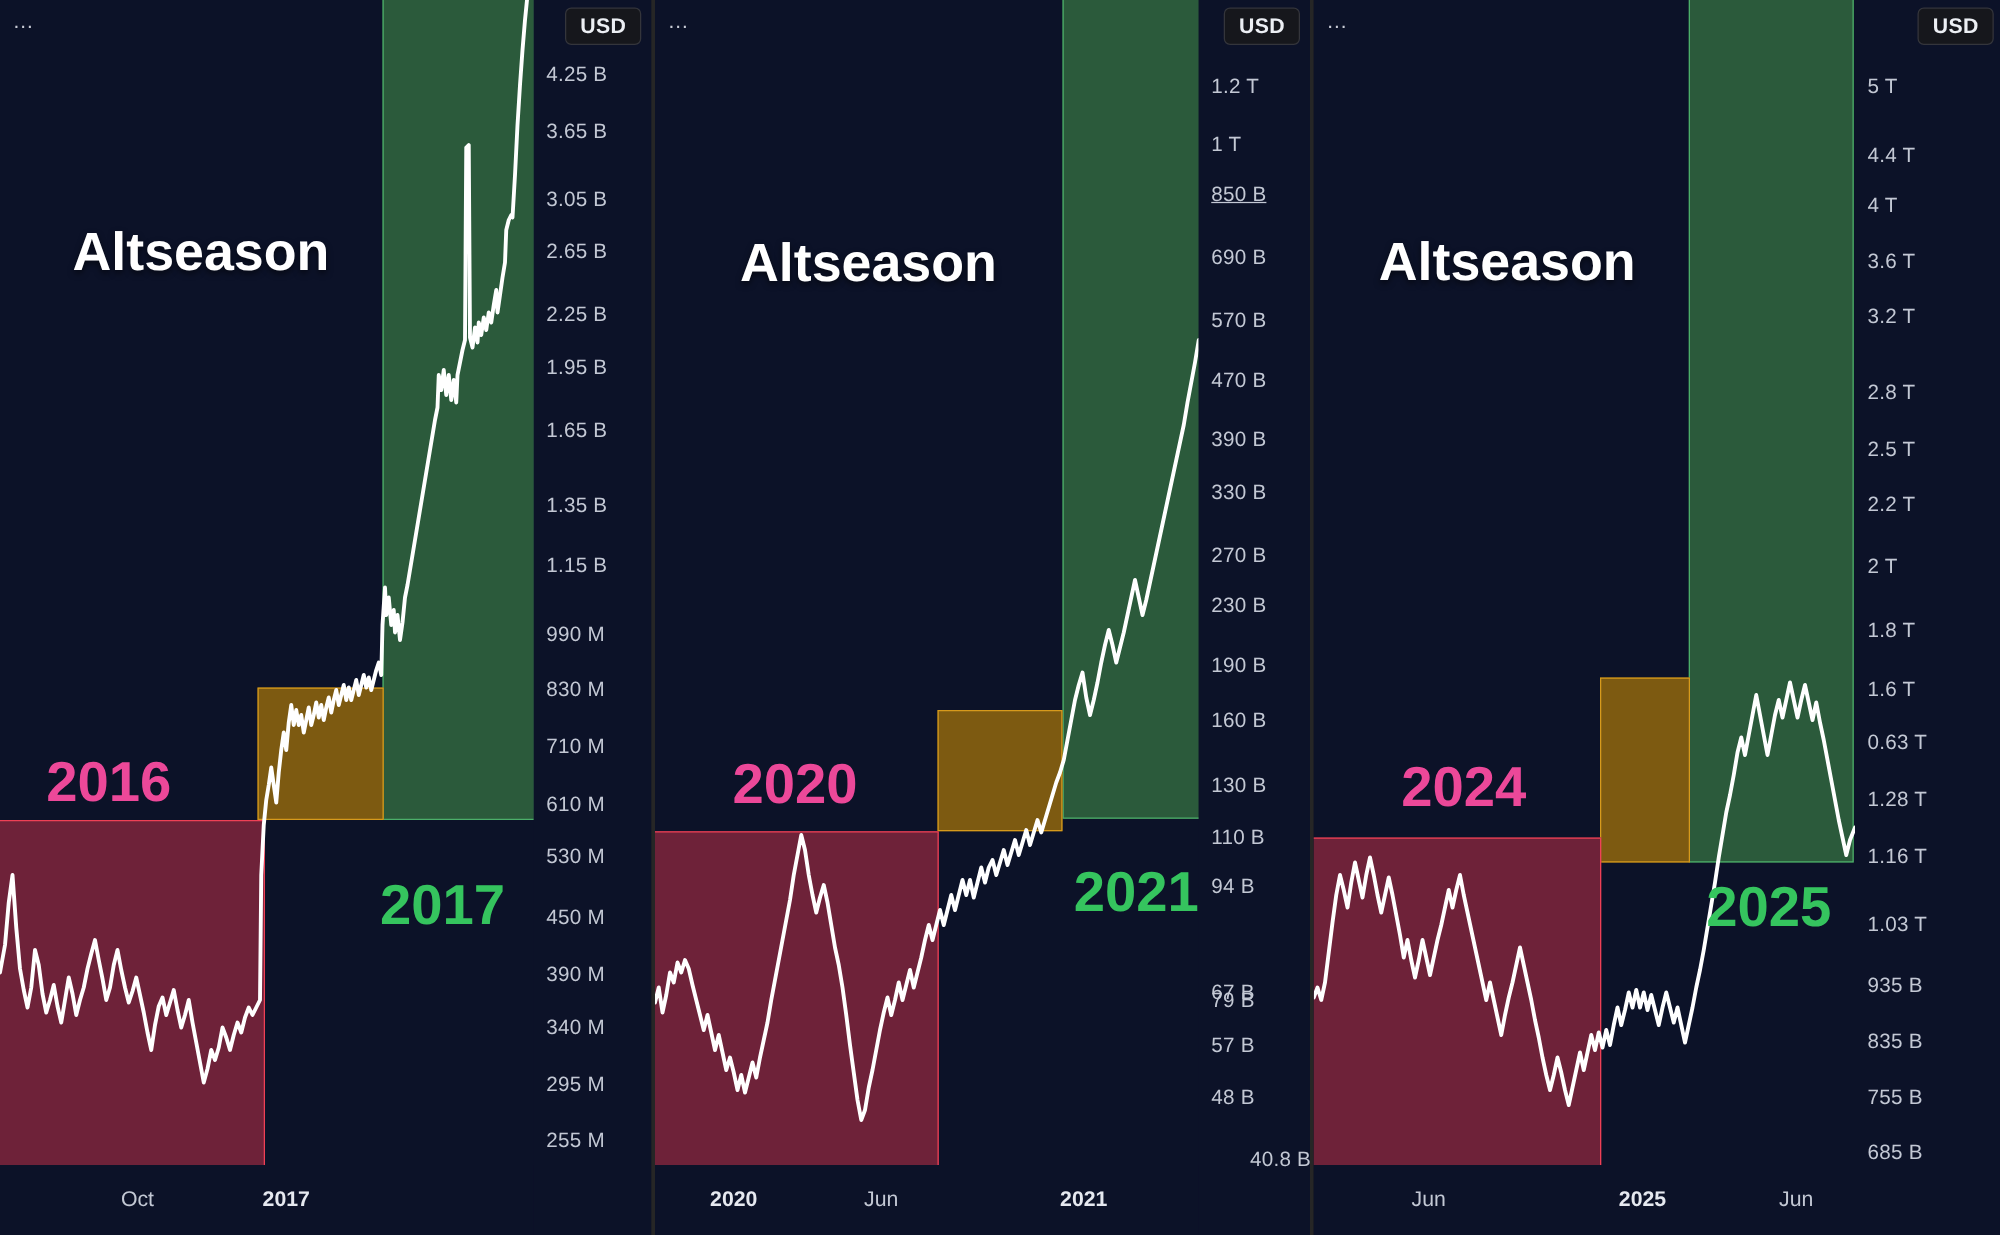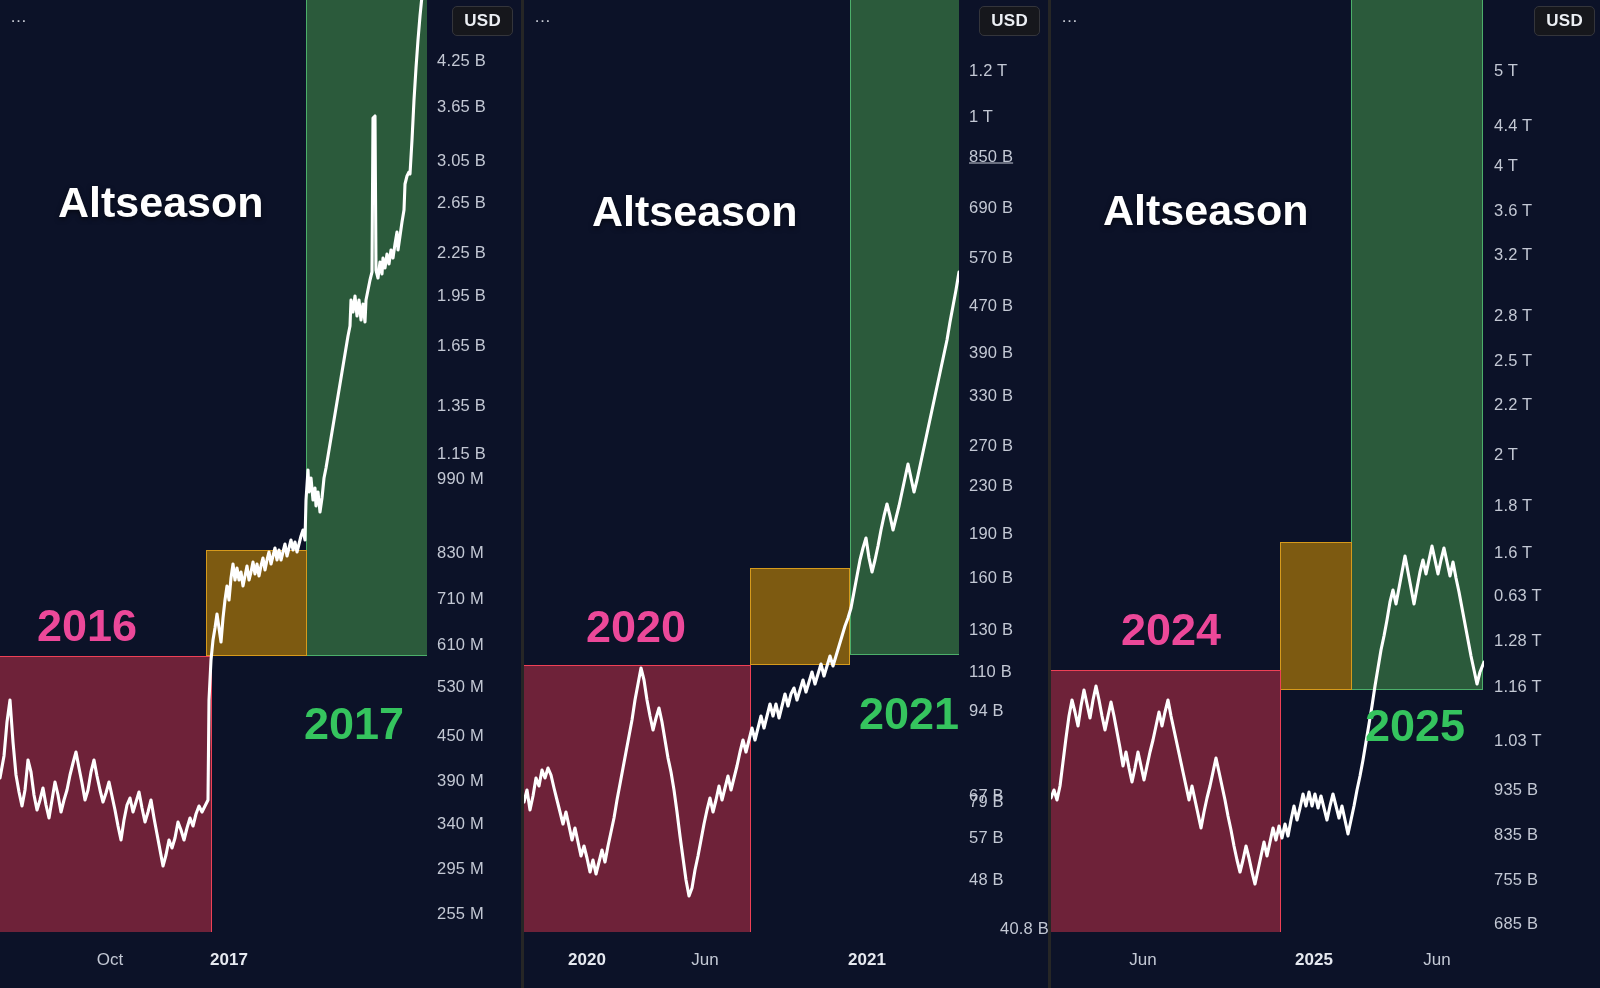--- a/index.html
+++ b/index.html
@@ -116,21 +116,21 @@
       <div class="ticks">
         <div class="tick" style="top:16px;">4.25 B</div>
         <div class="tick" style="top:62px;">3.65 B</div>
         <div class="tick" style="top:116px;">3.05 B</div>
         <div class="tick" style="top:158px;">2.65 B</div>
         <div class="tick" style="top:208px;">2.25 B</div>
         <div class="tick" style="top:251px;">1.95 B</div>
         <div class="tick" style="top:301px;">1.65 B</div>
         <div class="tick" style="top:361px;">1.35 B</div>
         <div class="tick" style="top:409px;">1.15 B</div>
-        <div class="tick" style="top:434px;">990 M</div>
+        <div class="tick" style="top:464px;">990 M</div>
         <div class="tick" style="top:508px;">830 M</div>
         <div class="tick" style="top:554px;">710 M</div>
         <div class="tick" style="top:600px;">610 M</div>
         <div class="tick" style="top:642px;">530 M</div>
         <div class="tick" style="top:691px;">450 M</div>
         <div class="tick" style="top:736px;">390 M</div>
         <div class="tick" style="top:779px;">340 M</div>
         <div class="tick" style="top:824px;">295 M</div>
         <div class="tick" style="top:869px;">255 M</div>
       </div>

